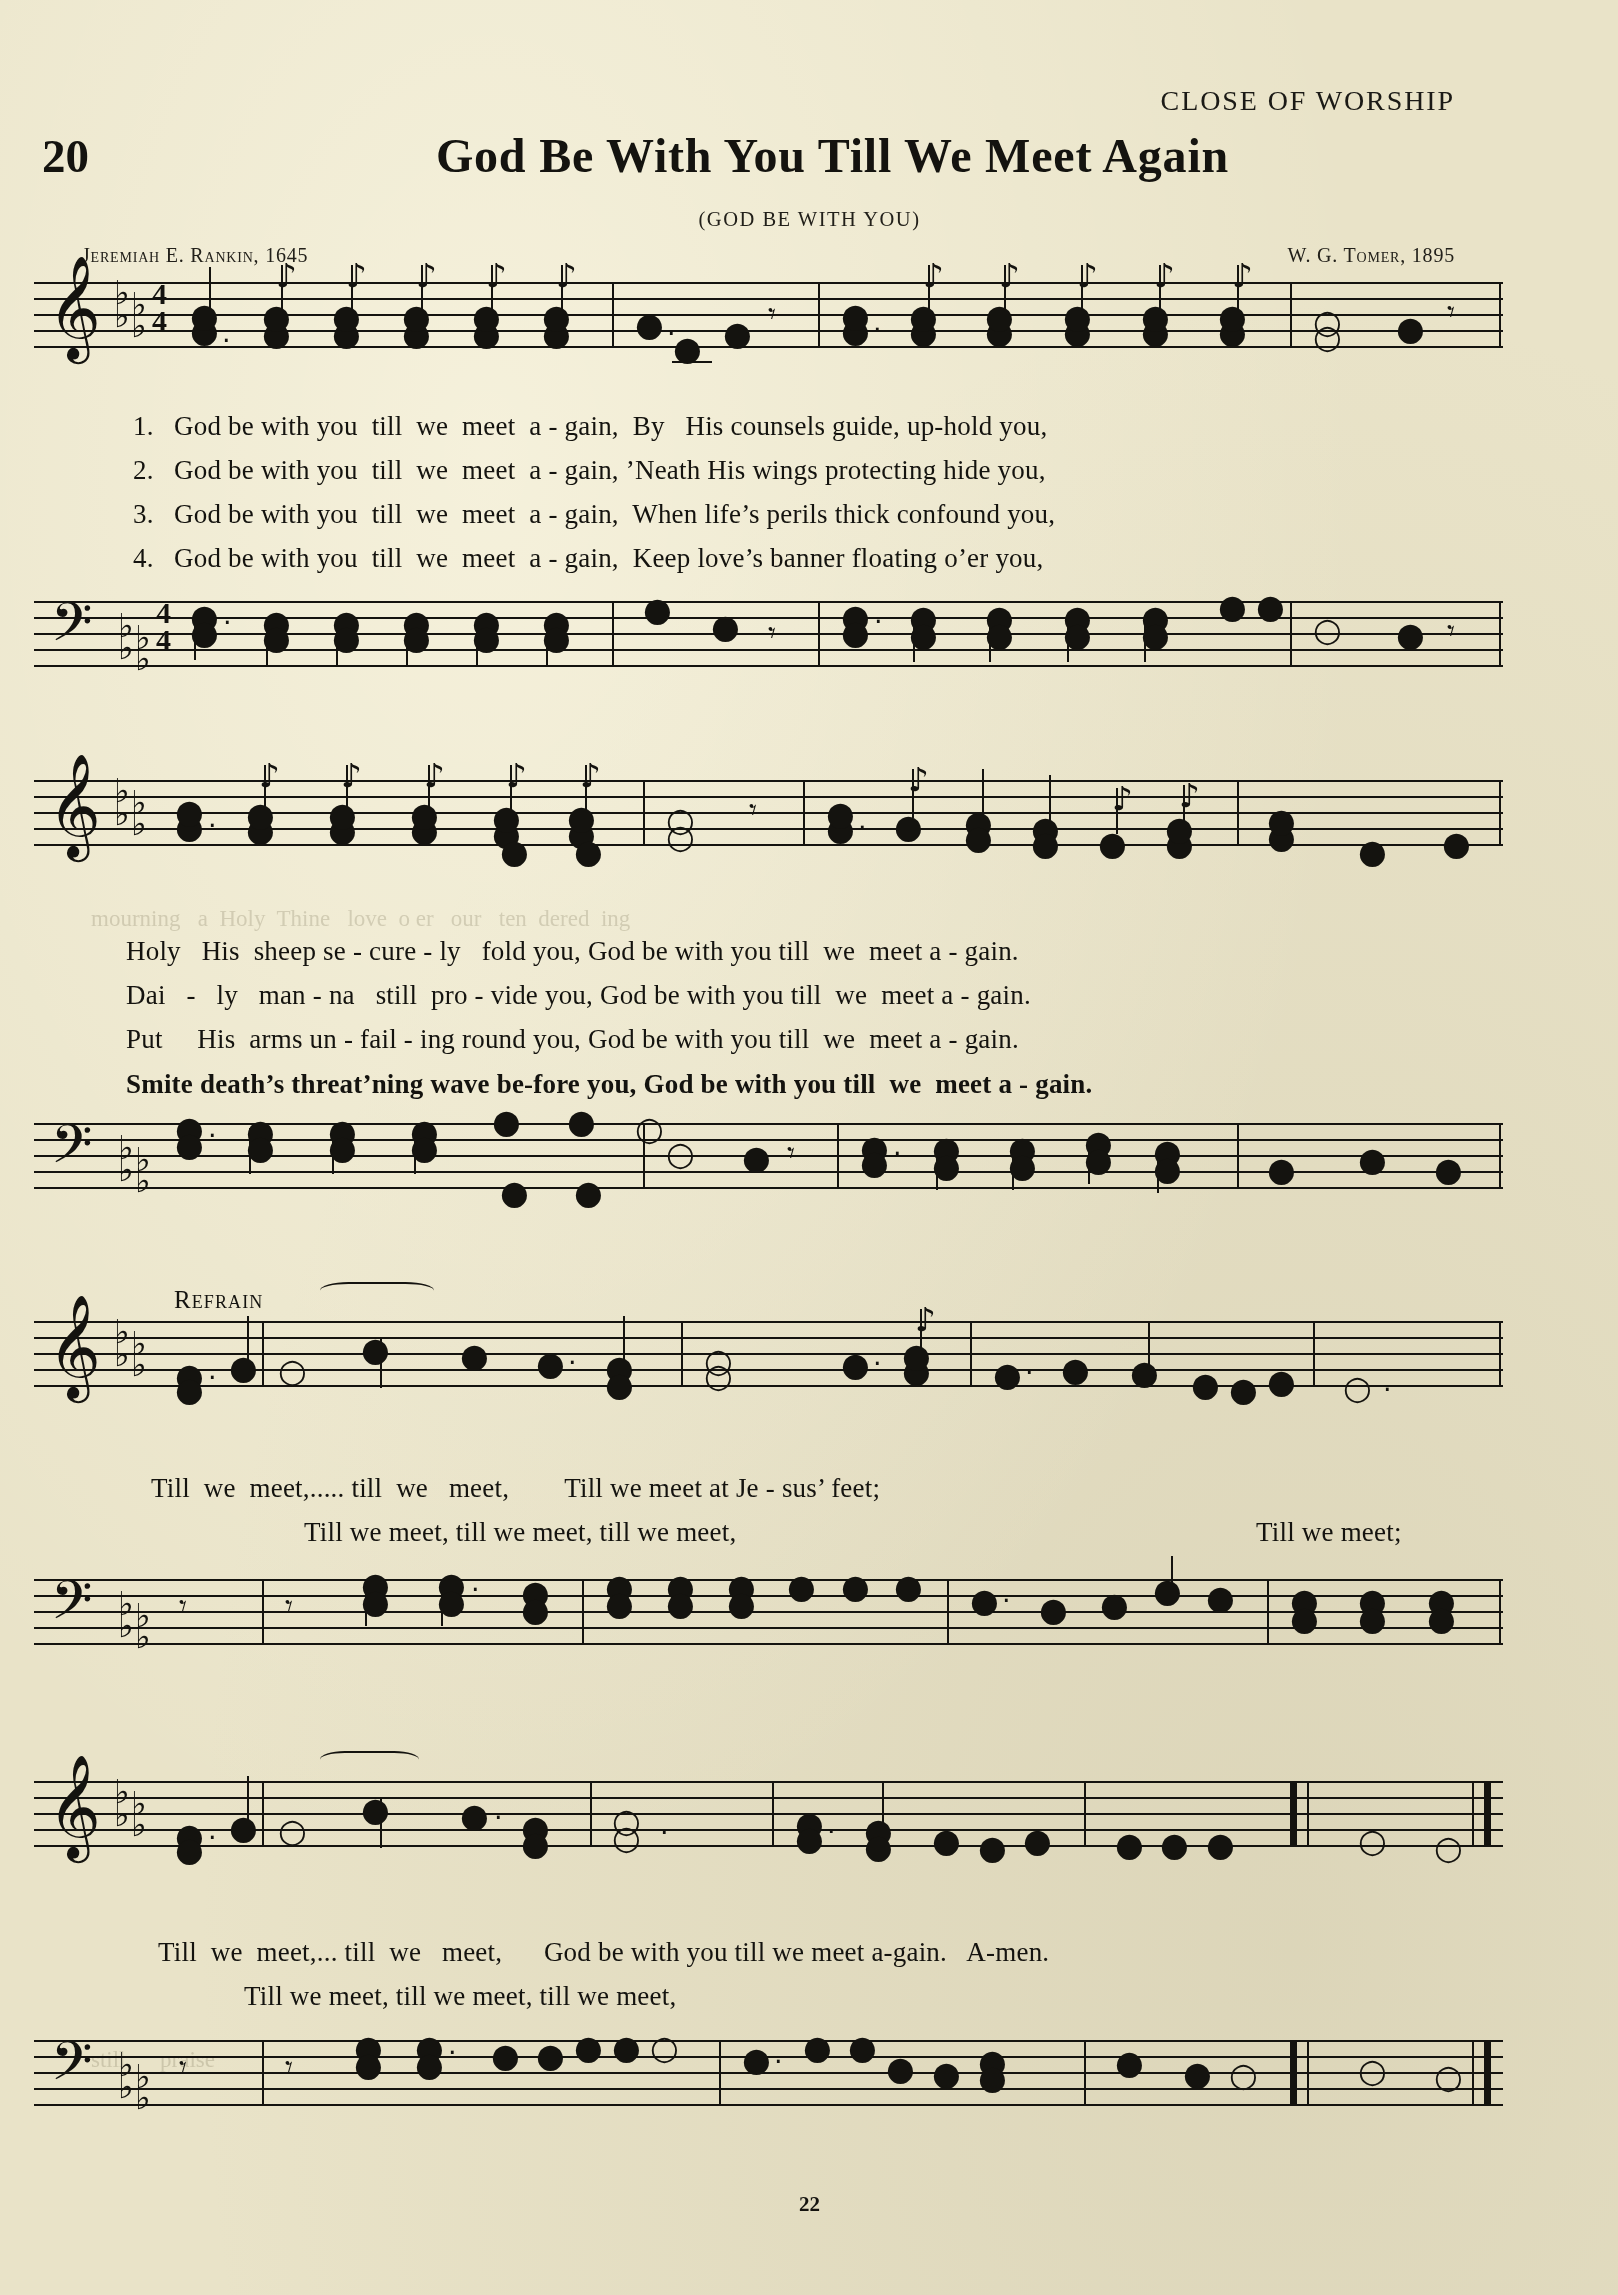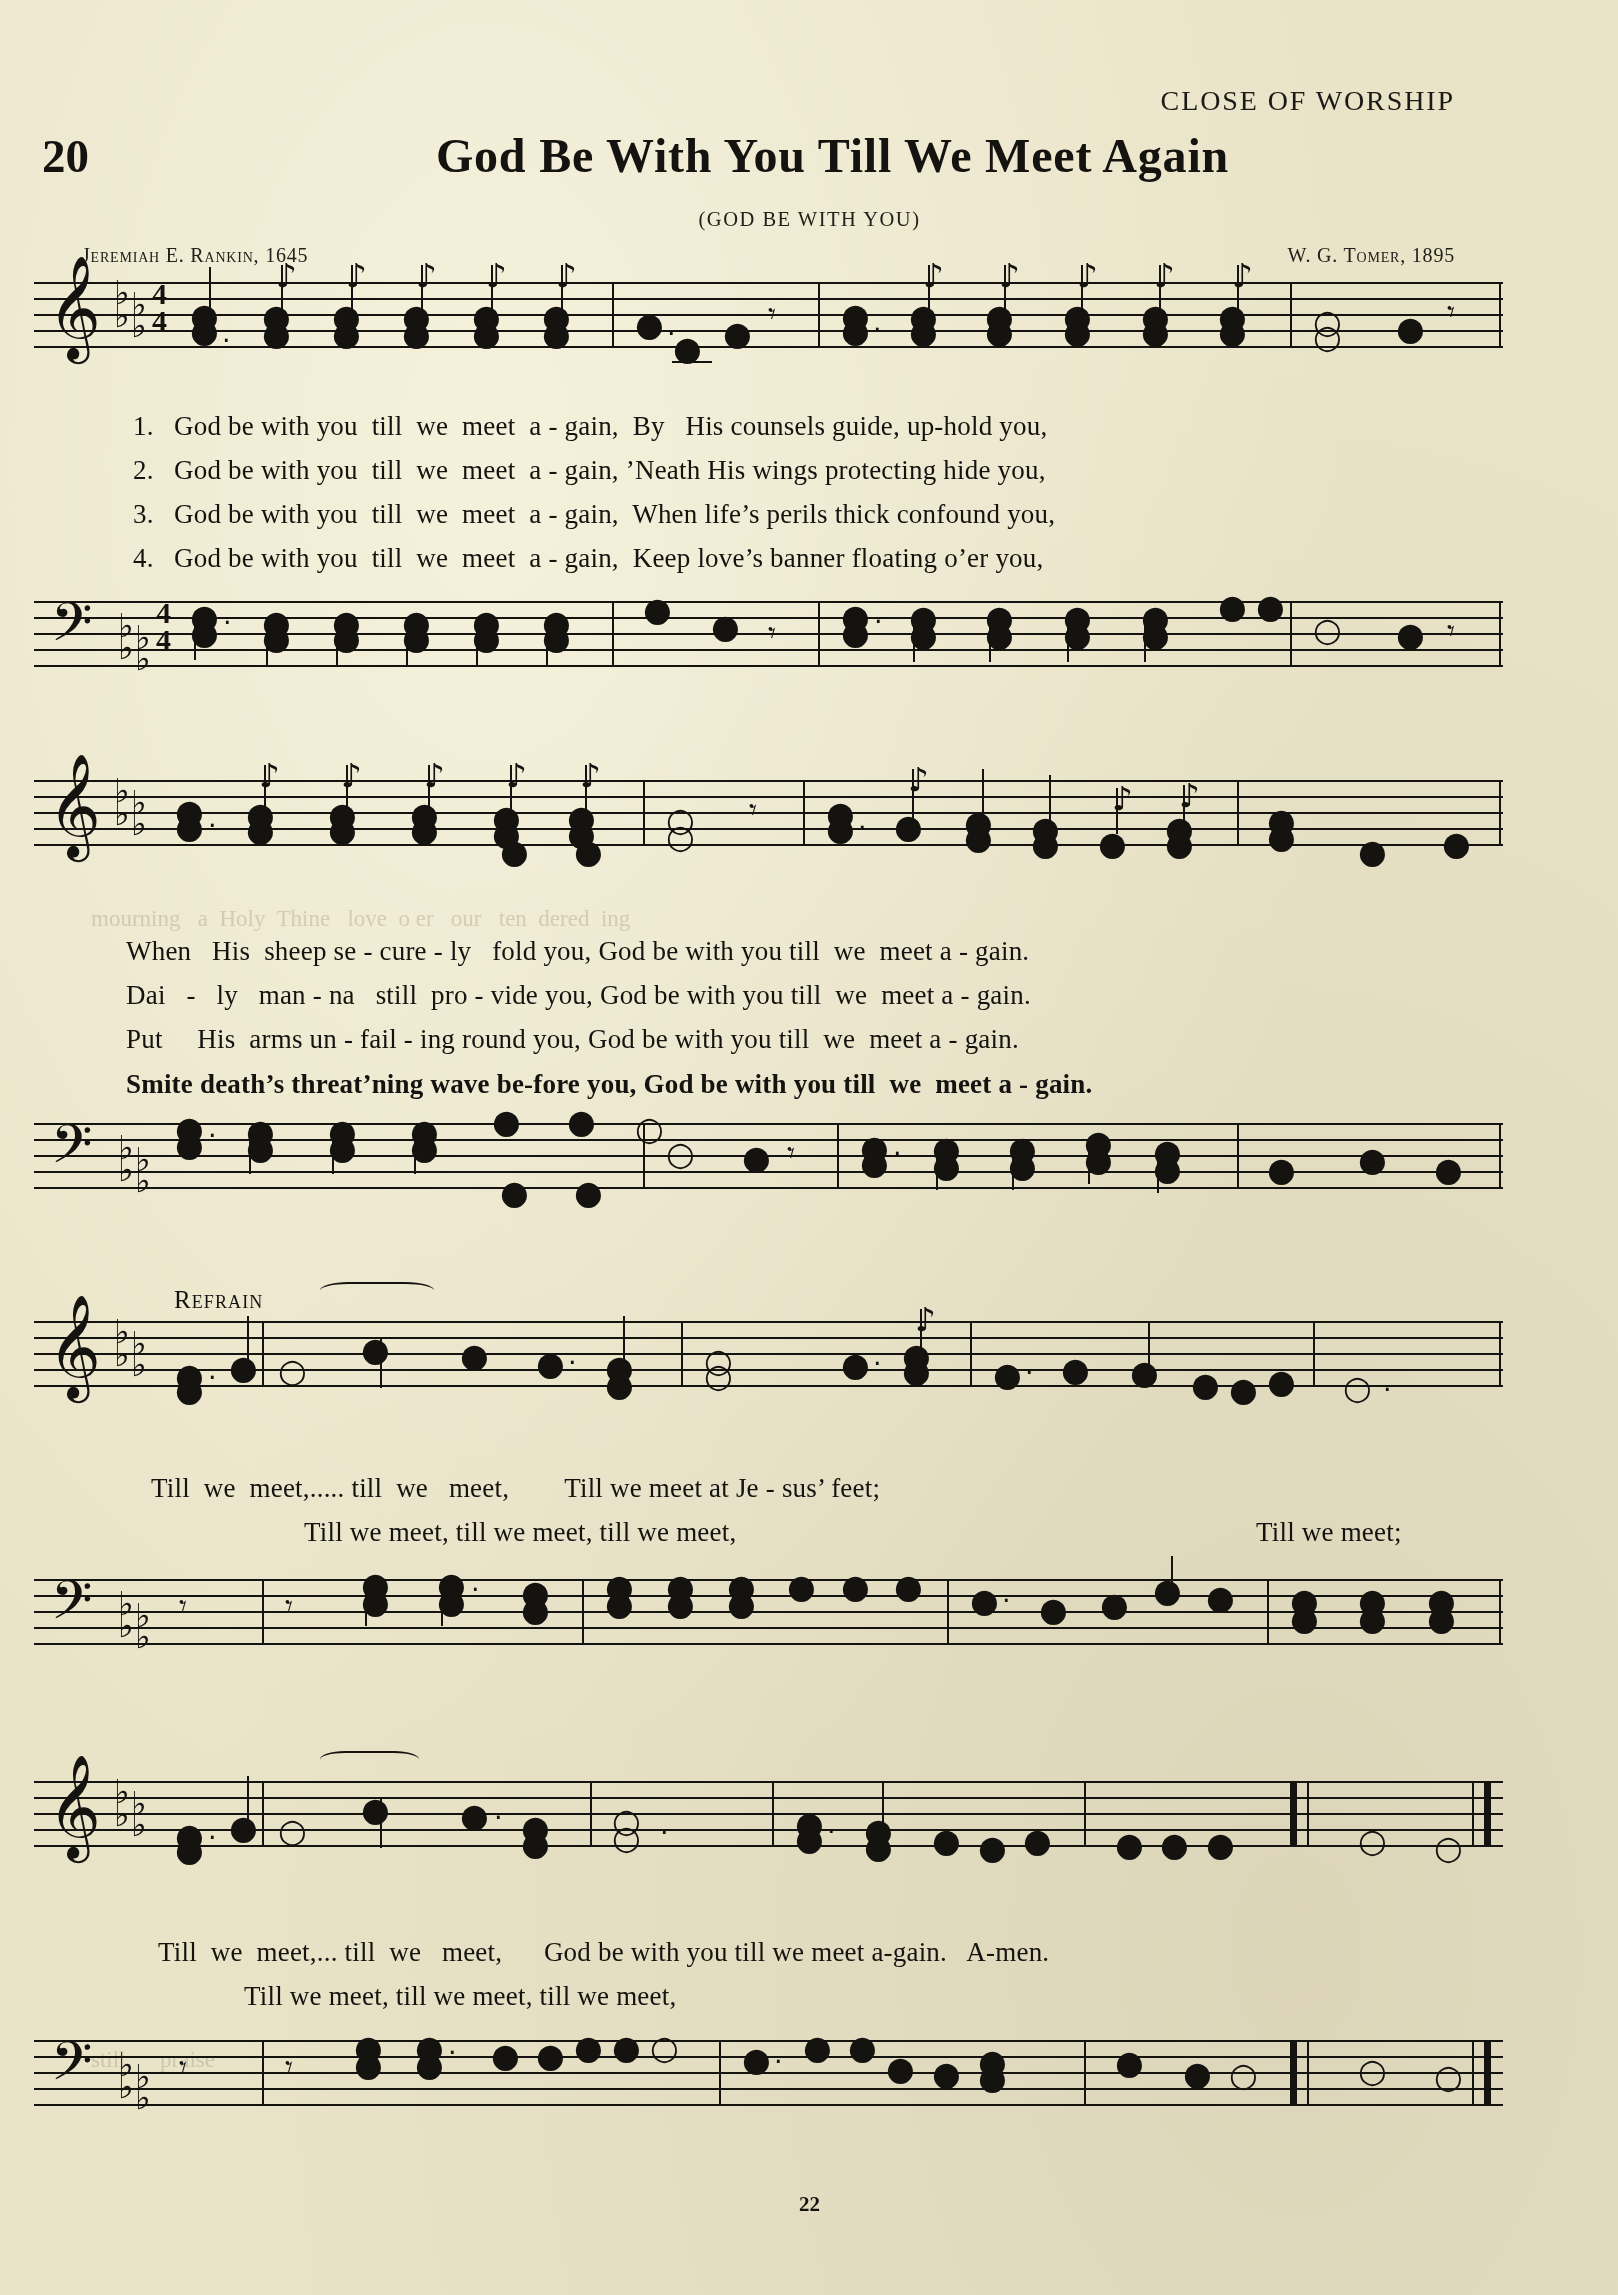--- a/index.html
+++ b/index.html
@@ -504,21 +504,21 @@
 
         <div class="note" style="left:1233px; top:40px;">●</div>
         <div class="note" style="left:1233px; top:24px;">●</div>
         <div class="note" style="left:1324px; top:55px;">●</div>
         <div class="note" style="left:1408px; top:47px;">●</div>
 
         <div class="barline" style="left:1465px;"></div>
       </div>
     </div>
 
-    <div class="lyrics" style="left:126px; top:936px;">When   His  sheep se - cure - ly   fold you, God be with you till  we  meet a - gain.</div>
+    <div class="lyrics" style="left:126px; top:936px;">Holy   His  sheep se - cure - ly   fold you, God be with you till  we  meet a - gain.</div>
     <div class="lyrics" style="left:126px; top:980px;">Dai   -   ly   man - na   still  pro - vide you, God be with you till  we  meet a - gain.</div>
     <div class="lyrics" style="left:126px; top:1024px;">Put     His  arms un - fail - ing round you, God be with you till  we  meet a - gain.</div>
     <div class="lyrics" style="left:126px; top:1069px;font-weight:bold;">Smite death’s threat’ning wave be-fore you, God be with you till  we  meet a - gain.</div>
 
     <div class="system" style="top:1123px;">
       <div class="staff">
         <div class="line l0"></div>
         <div class="line l1"></div>
         <div class="line l2"></div>
         <div class="line l3"></div>

